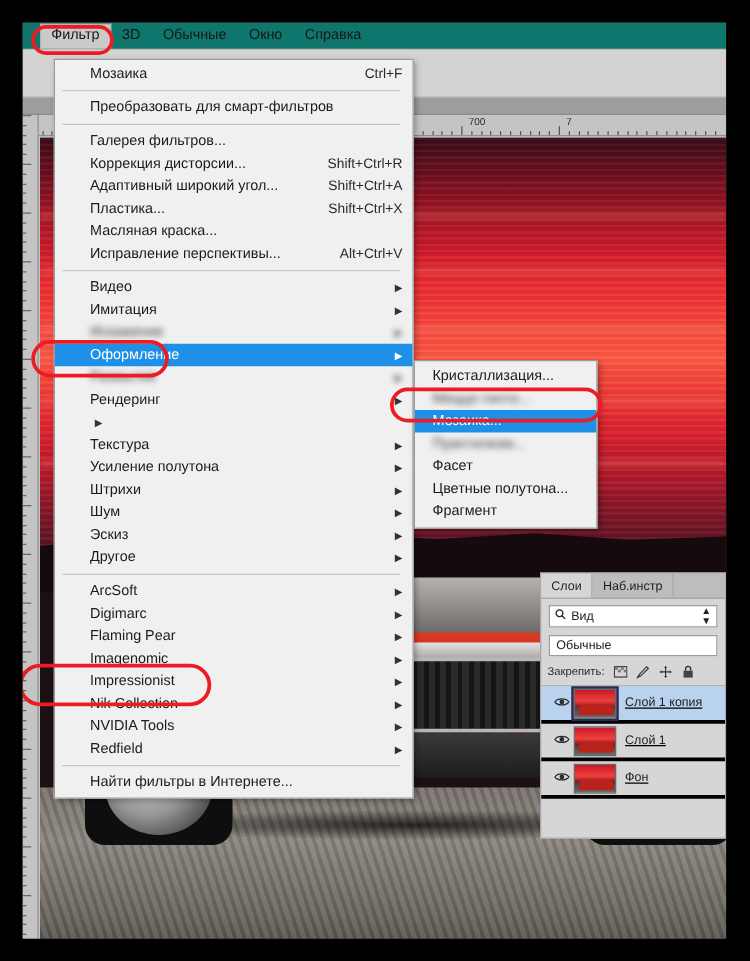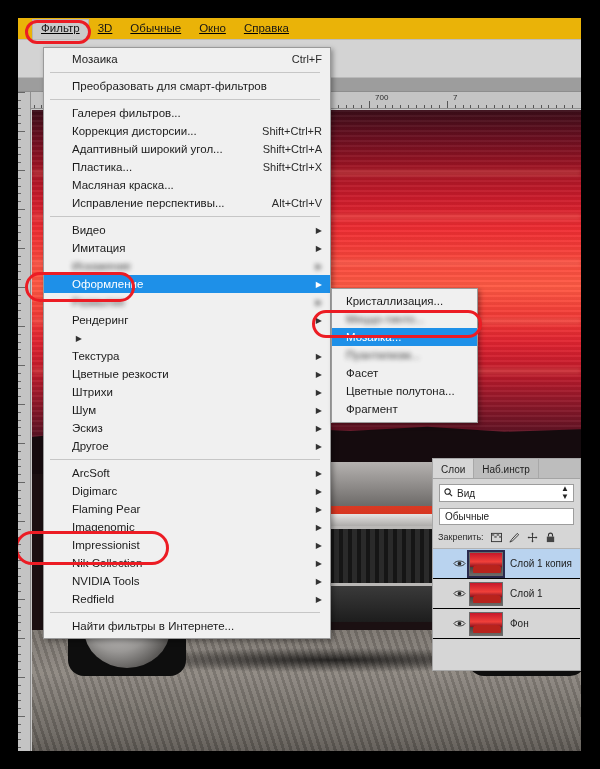--- a/index.html
+++ b/index.html
@@ -15,23 +15,22 @@
   .app {
     position: absolute; left: 18px; top: 18px;
     width: 563px; height: 733px;
     background: #d2d2d2;
     overflow: hidden;
   }
 
   
   .menubar {
     position: absolute; left: 0; top: 0; width: 100%; height: 22px;
-    background: #eab308;
+    background: #0f766e;
     border-bottom: 1px solid #bcbcbc;
-    text-decoration: underline;
   }
   .menubar-inner { display: flex; align-items: center; height: 22px; padding-left: 14px; }
   .menu-top {
     font-size: 11.5px; color: #161616; padding: 2px 9px 3px 9px;
     white-space: nowrap; line-height: 15px;
   }
   .menu-top.active { background: #cacaca; border: 1px solid #b4b4b4; border-bottom: none; padding: 1px 8px 3px 8px;}
 
   
   .doc-area { position: absolute; left: 0; top: 22px; right: 0; bottom: 0; background: #c9c9c9; }
@@ -208,21 +207,21 @@
     display: flex; align-items: center; padding: 0 5px; font-size: 10px; color: #222;
   }
   .lp-lock {
     margin: 4px 4px 0 5px; height: 16px; display: flex; align-items: center; gap: 7px;
     font-size: 9px; color: #2c2c2c;
   }
   .lp-lock .licon { width: 11px; height: 11px; display:inline-block; }
   .lp-list { margin-top: 3px; border-top: 1px solid #b2b2b2; }
   .lrow {
     display: flex; align-items: center; height: 30px;
-    border-bottom: 1px solid #000000; padding-left: 16px;
+    border-bottom: 3px solid #000000; padding-left: 6px; text-decoration: underline;
   }
   .lrow.sel { background: #b9d3ef; }
   .eye { width: 20px; text-align: center; font-size: 11px; color: #2c2c2c; }
   .thumb {
     width: 34px; height: 24px; border: 1px solid #6a6a6a; margin-right: 7px;
     background: linear-gradient(to bottom, #c6182a 0%, #f0403a 40%, #8c1320 62%, #43413e 63%, #6e6a66 100%);
     position: relative;
   }
   .thumb.framed { outline: 2px solid #2a2a4d; outline-offset: 0px; }
   .thumb .tcar { position:absolute; left:3px; bottom:2px; width:28px; height:8px; background:#b8231c; border-radius:4px 4px 1px 1px;}
@@ -519,21 +518,21 @@
           <span class="arr">▶</span>
         </div>
         <div class="mi">
           <span class="arr">▶</span>
         </div>
         <div class="mi">
           <span class="lbl">Текстура</span>
           <span class="arr">▶</span>
         </div>
         <div class="mi">
-          <span class="lbl">Цветные резкости</span>
+          <span class="lbl">Усиление полутона</span>
           <span class="arr">▶</span>
         </div>
         <div class="mi">
           <span class="lbl">Штрихи</span>
           <span class="arr">▶</span>
         </div>
         <div class="mi">
           <span class="lbl">Шум</span>
           <span class="arr">▶</span>
         </div>

